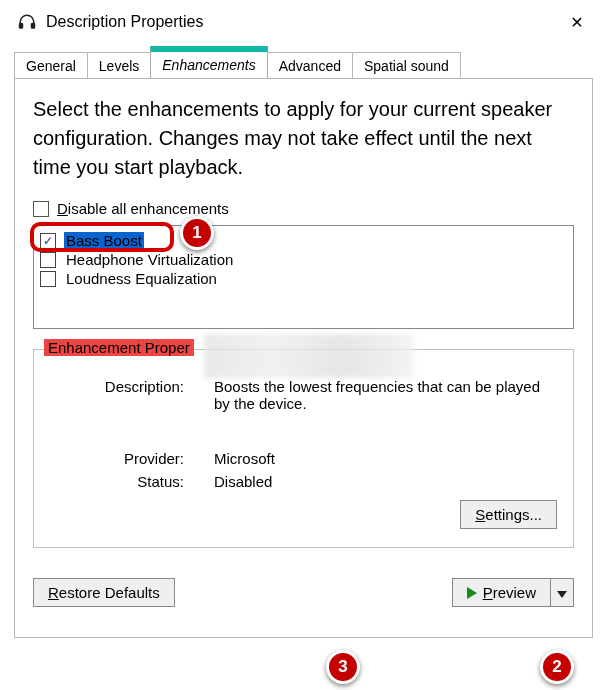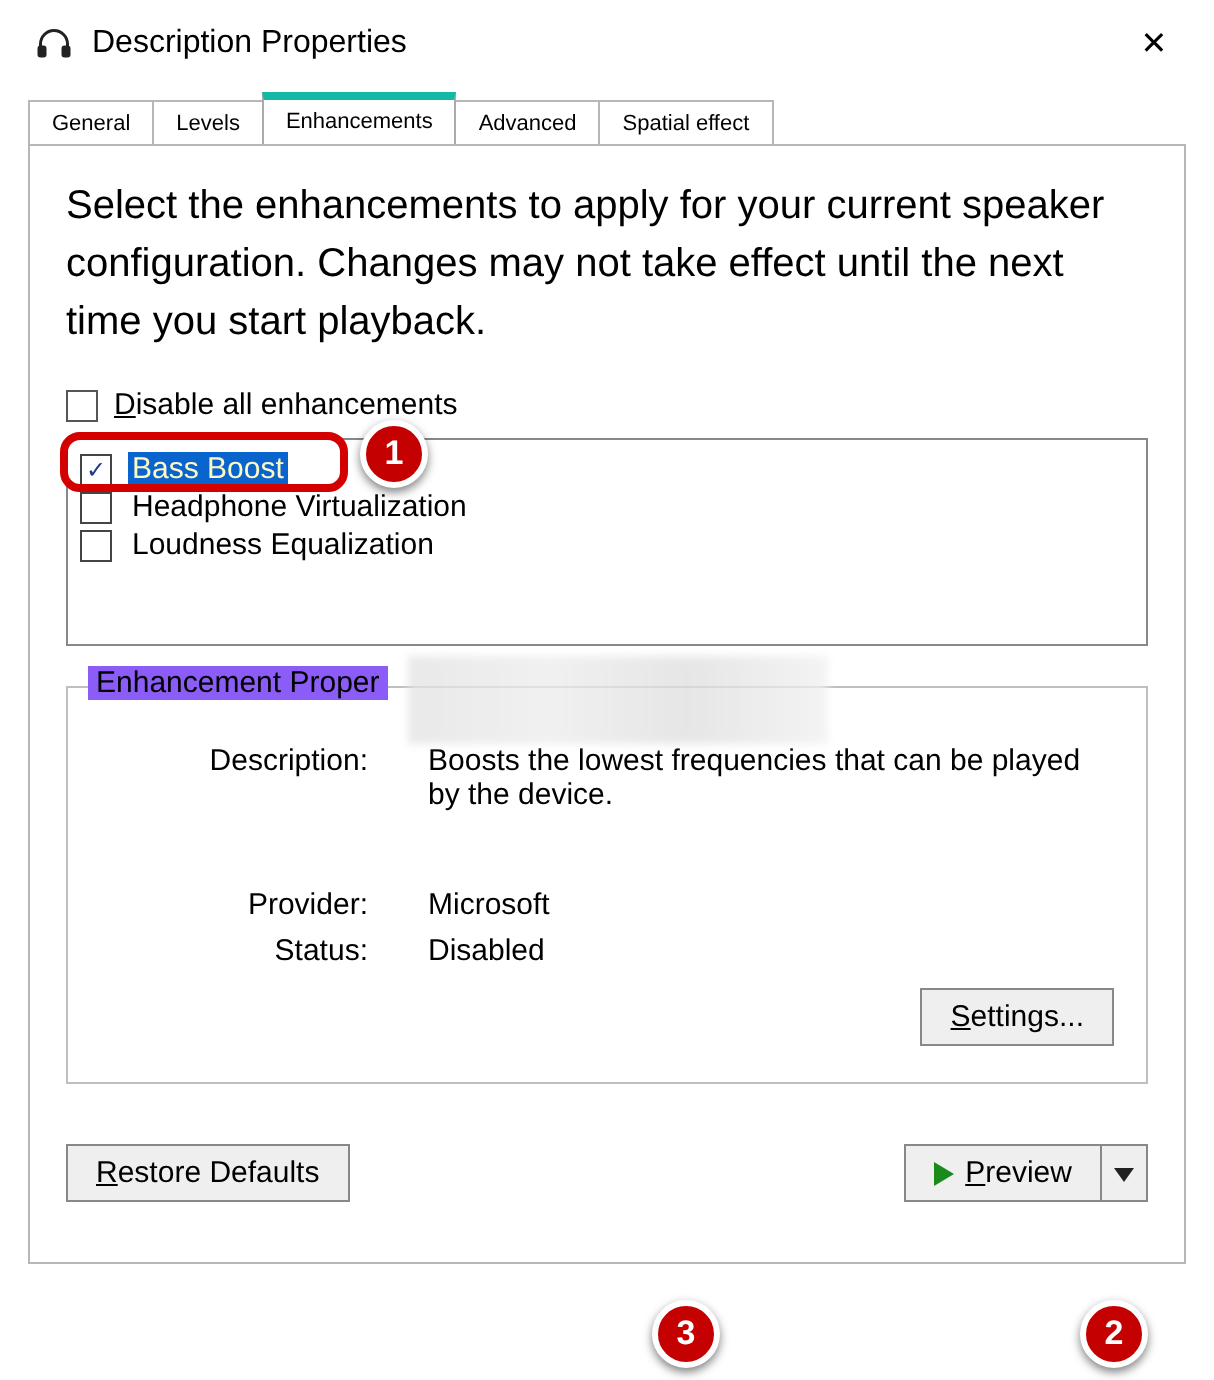--- a/index.html
+++ b/index.html
@@ -35,32 +35,33 @@
     }
     .tabs {
       display: flex;
       padding: 6px 14px 0 14px;
       align-items: flex-end;
     }
     .tab {
       border: 1px solid #b7b7b7;
       border-bottom: none;
       padding: 5px 11px 5px 11px;
-      font-size: 11px;
+      font-size: 14px;
       cursor: pointer;
       background: #fff;
       margin-right: -1px;
       position: relative;
     }
     .tab.active {
       background: #fff;
       z-index: 2;
-      border-top: 4px solid #14b8a6;
+      border-top: 6px solid #14b8a6;
       border-left: 1px solid #aaa;
       border-right: 1px solid #aaa;
+      font-style: italic;
     }
     .tabpanel {
       border: 1px solid #b7b7b7;
       margin: 0 14px 0 14px;
       padding: 16px 18px 10px 18px;
       min-height: 560px;
       position: relative;
     }
     .tab.inactive {
       top: 1px;
@@ -96,21 +97,21 @@
     }
     .enh-item {
       display: flex;
       align-items: center;
       padding: 1px 0;
     }
     .enh-item .chk { border: 1px solid #444; width:16px; height:16px; }
     .enh-item .lbl { padding: 0 2px; }
     .enh-item.selected .lbl {
       background: #0a64ce;
-      color: #fef9c3;
+      color: #000000;
     }
     .highlight-ring {
       position: absolute;
       border: 4px solid #d40000;
       border-radius: 10px;
       pointer-events: none;
     }
     .num-badge {
       position: absolute;
       width: 34px; height: 34px;
@@ -126,21 +127,21 @@
     }
     .group {
       margin-top: 20px;
       position: relative;
       border: 1px solid #bfbfbf;
       padding: 22px 16px 18px 16px;
     }
     .group-title {
       position: absolute;
       top: -11px; left: 10px;
-      background: #8b5cf6;
+      background: #ef4444;
       padding: 0 4px;
       text-align: center;
     }
     .blur-cover {
       position: absolute;
       top: -16px; left: 170px;
       width: 210px; height: 44px;
       background: linear-gradient(90deg,#e2e2e2,#ececec,#dedede,#f0f0f0);
       filter: blur(2px);
       opacity: 0.75;
@@ -204,21 +205,21 @@
   <div class="close-btn">
     <span>✕</span>
   </div>
 </div>
 
 <div class="tabs">
   <div class="tab inactive">General</div>
   <div class="tab inactive">Levels</div>
   <div class="tab active">Enhancements</div>
   <div class="tab inactive">Advanced</div>
-  <div class="tab inactive">Spatial effect</div>
+  <div class="tab inactive">Spatial sound</div>
 </div>
 
 <div class="tabpanel">
   <p class="intro">Select the enhancements to apply for your current speaker configuration. Changes may not take effect until the next time you start playback.</p>
 
   <div class="chk-row">
     <span class="chk"></span>
     <span><span class="underline-letter">D</span><span>isable all enhancements</span></span>
   </div>
 

